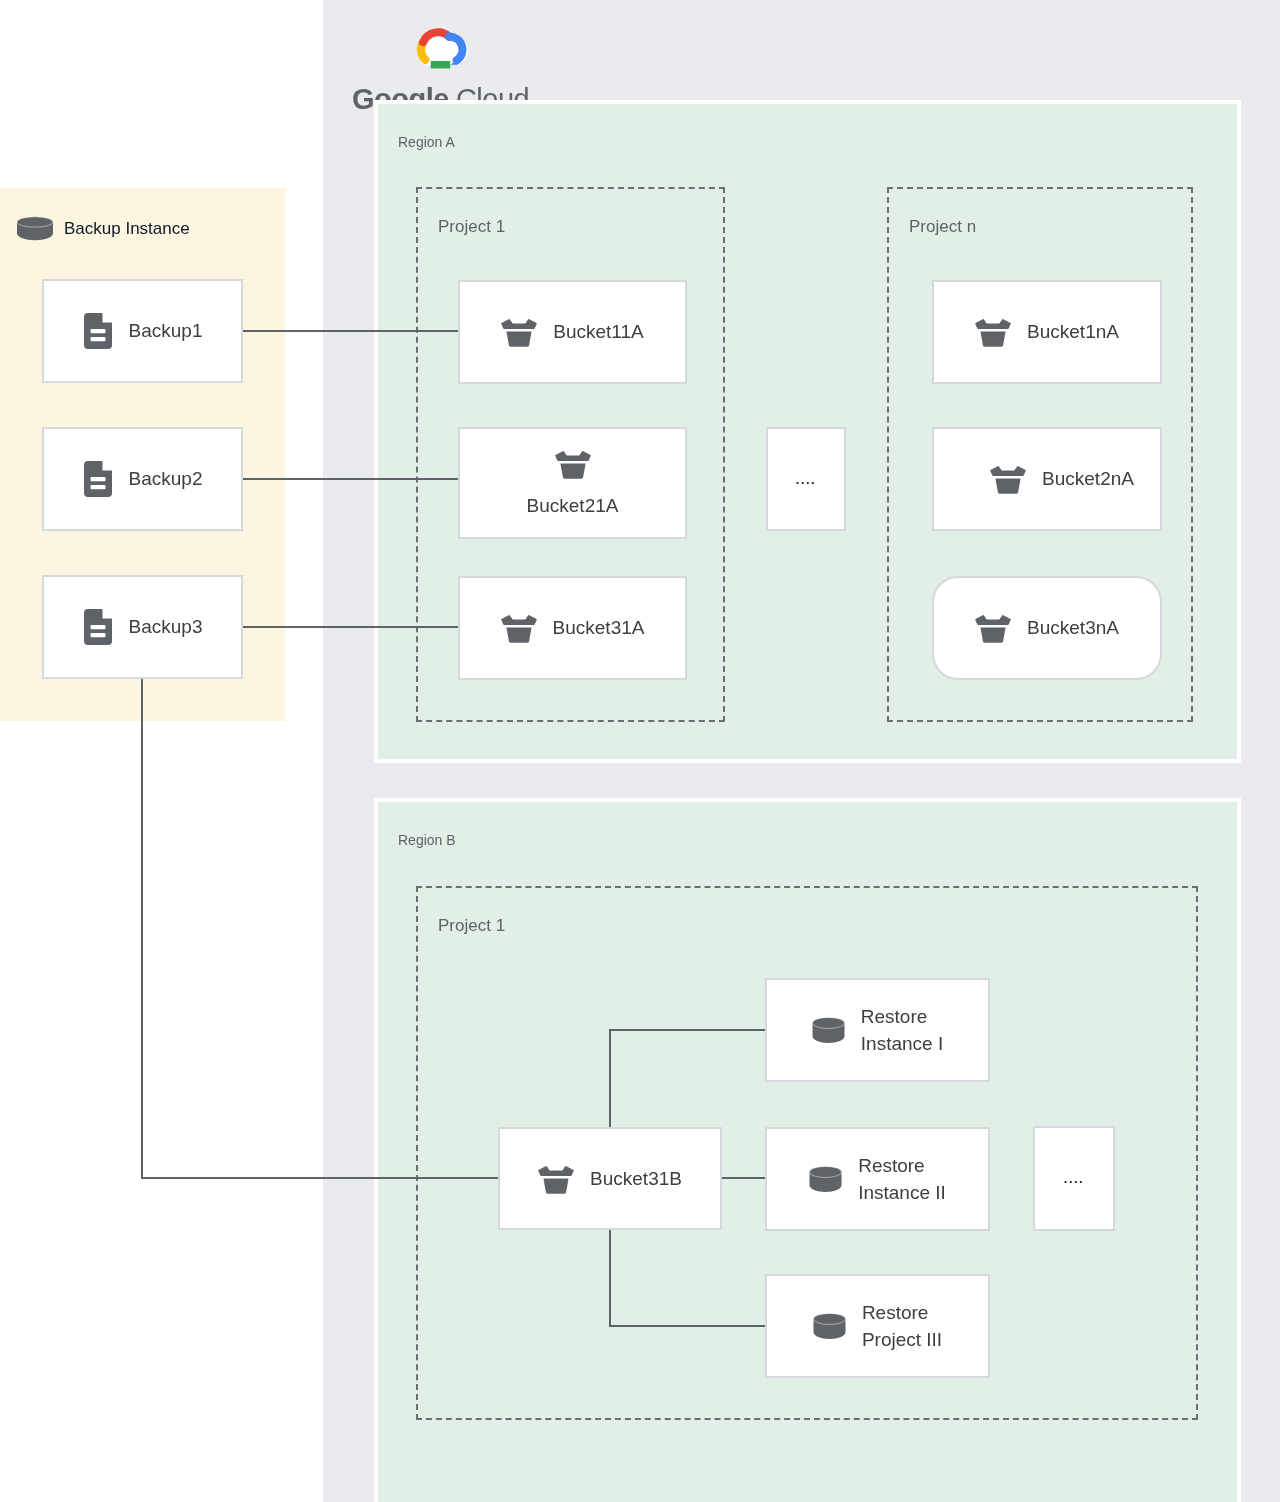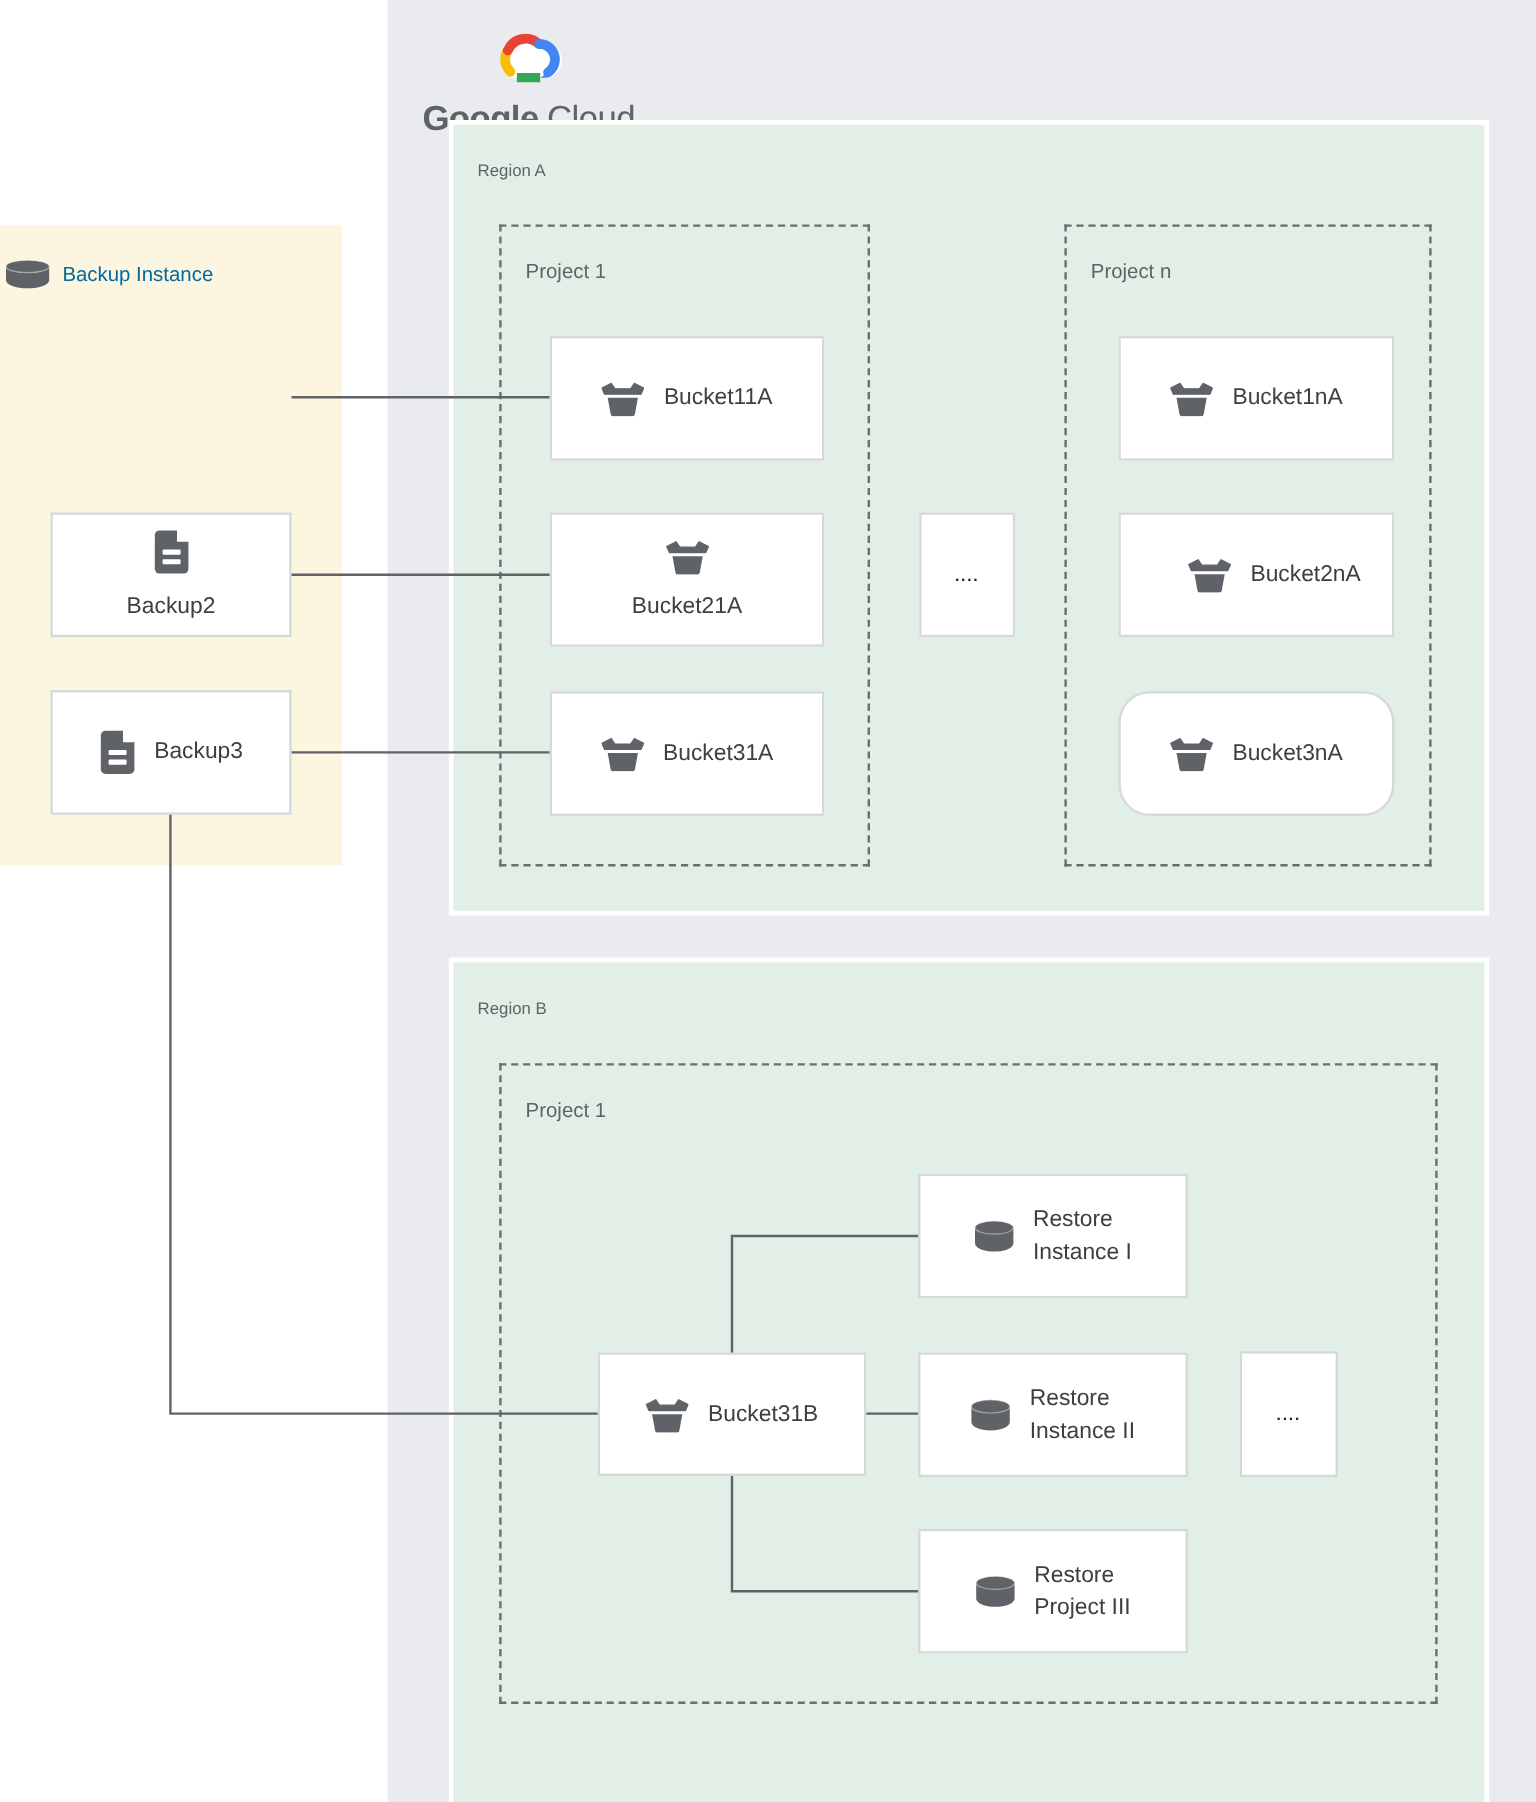--- a/index.html
+++ b/index.html
@@ -47,24 +47,24 @@
 
   
   .b31b{left:120px;top:325px;width:224px;height:103px;}
   .ri1{left:387px;top:176px;width:225px;height:104px;}
   .ri2{left:387px;top:325px;width:225px;height:104px;}
   .ri3{left:387px;top:472px;width:225px;height:104px;}
   .dots-b{left:655px;top:324px;width:82px;height:105px;}
 
   
   .backup-panel{position:absolute;left:0;top:188px;width:285px;height:533px;background:#fcf5df;}
-  .backup-title{position:absolute;left:4px;top:28px;display:flex;align-items:center;gap:10px;
-    font-size:17px;color:#0369a1;}
+  .backup-title{position:absolute;left:16px;top:28px;display:flex;align-items:center;gap:10px;
+    font-size:17px;color:#0f172a;}
   .bk1{left:42px;top:91px;width:201px;height:104px;}
-  .bk2{left:42px;top:239px;width:201px;height:104px;flex-direction:column;}
+  .bk2{left:42px;top:239px;width:201px;height:104px;}
   .bk3{left:42px;top:387px;width:201px;height:104px;}
 
   .connectors{position:absolute;left:0;top:0;width:1280px;height:1502px;pointer-events:none;}
   .connectors path{stroke:#5f6368;stroke-width:2;fill:none;}
   .icon{display:inline-flex;flex:0 0 auto;}
 </style>
 </head>
 <body>
 
 <div class="page">
@@ -208,20 +208,31 @@
     <div class="backup-title">
       <span class="icon">
         <svg width="38" height="25" viewBox="0 0 38 25">
           <path d="M1,6 V17.5 C1,21.2 9,24.2 19,24.2 C29,24.2 37,21.2 37,17.5 V6 Z" fill="#5f6368"></path>
           <ellipse cx="19" cy="6" rx="18" ry="5.2" fill="#5f6368" stroke="rgba(255,255,255,0.45)" stroke-width="1"></ellipse>
         </svg>
       </span>
       <span>Backup Instance</span>
     </div>
 
+    <div class="node bk1">
+      <span class="icon">
+        <svg width="30" height="38" viewBox="0 0 30 38">
+          <path d="M5,1 H19.5 L29,10.5 V33 a4,4 0 0 1 -4,4 H5 a4,4 0 0 1 -4,-4 V5 a4,4 0 0 1 4,-4 Z" fill="#5f6368"></path>
+          <path d="M19.5,0.5 L29.5,10.5 H19.5 Z" fill="#ffffff"></path>
+          <rect x="7.5" y="17" width="15" height="4.2" rx="1" fill="#ffffff"></rect>
+          <rect x="7.5" y="25" width="15" height="4.2" rx="1" fill="#ffffff"></rect>
+        </svg>
+      </span>
+      <span class="node-label">Backup1</span>
+    </div>
     <div class="node bk2">
       <span class="icon">
         <svg width="30" height="38" viewBox="0 0 30 38">
           <path d="M5,1 H19.5 L29,10.5 V33 a4,4 0 0 1 -4,4 H5 a4,4 0 0 1 -4,-4 V5 a4,4 0 0 1 4,-4 Z" fill="#5f6368"></path>
           <path d="M19.5,0.5 L29.5,10.5 H19.5 Z" fill="#ffffff"></path>
           <rect x="7.5" y="17" width="15" height="4.2" rx="1" fill="#ffffff"></rect>
           <rect x="7.5" y="25" width="15" height="4.2" rx="1" fill="#ffffff"></rect>
         </svg>
       </span>
       <span class="node-label">Backup2</span>

